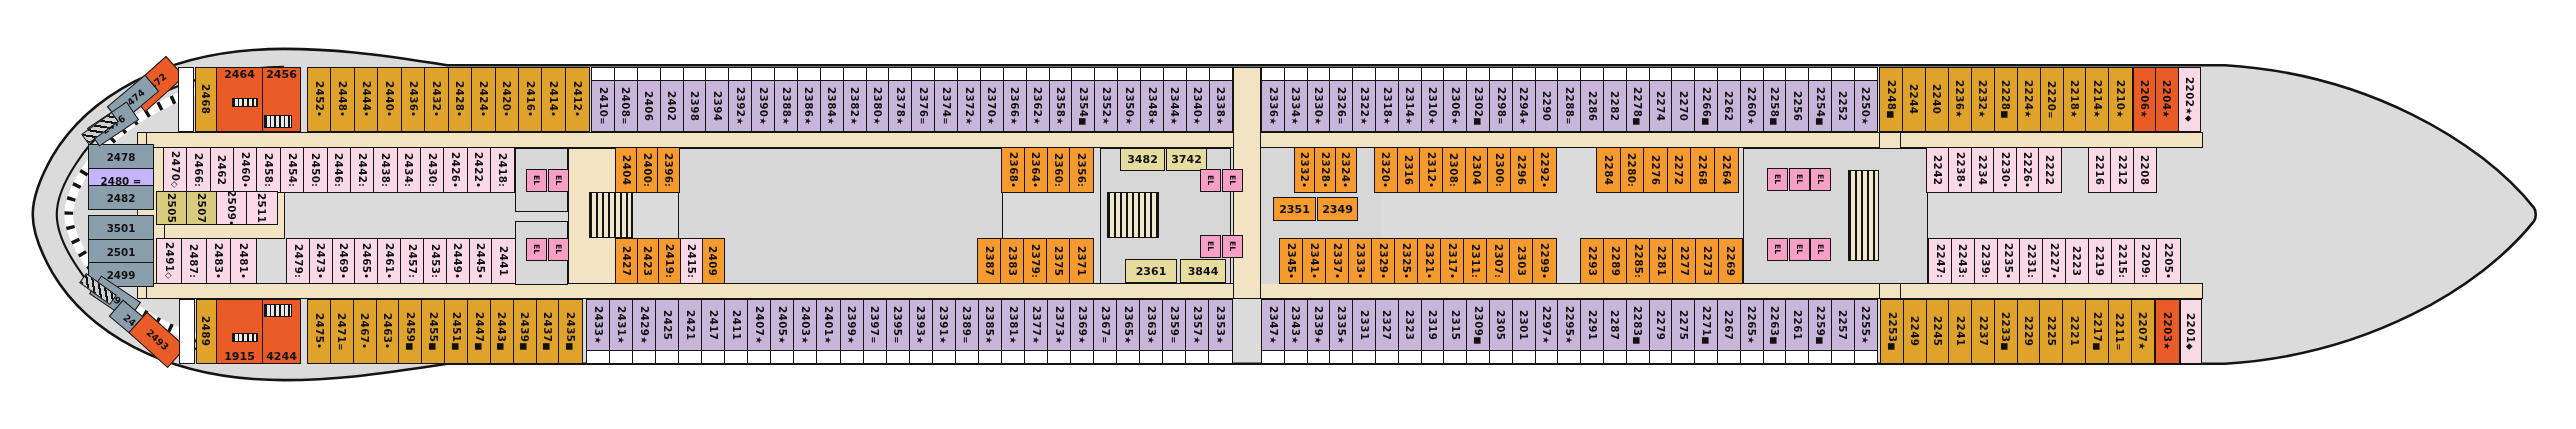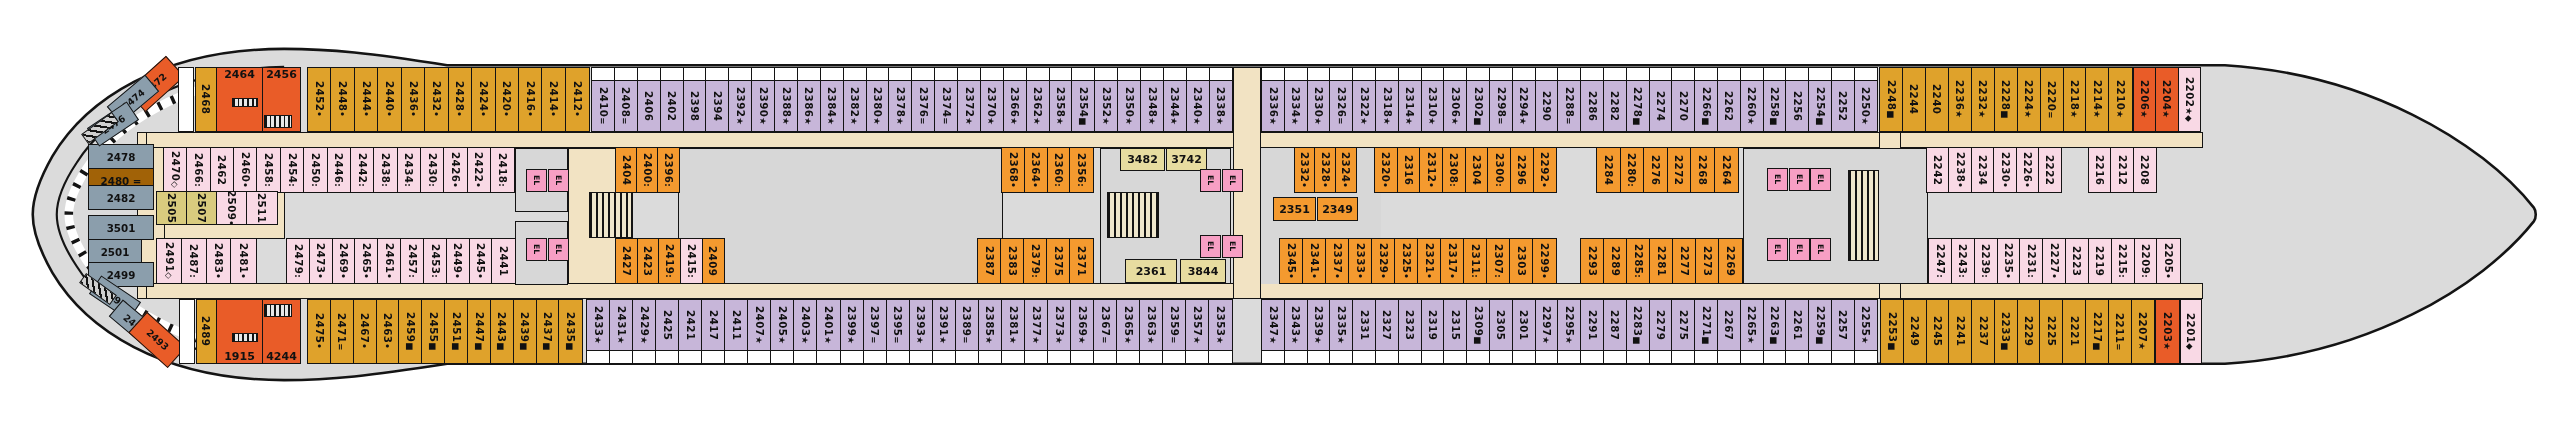--- a/index.html
+++ b/index.html
@@ -1606,30 +1606,30 @@
     </div>
     <div class="hcab" style="left: 1125px; top: 259px; width: 52px; height: 24px; background: rgb(231, 220, 160); align-items: center;">
       <div class="hlabel">2361</div>
     </div>
     <div class="hcab" style="left: 1180px; top: 259px; width: 46px; height: 24px; background: rgb(231, 220, 160); align-items: center;">
       <div class="hlabel">3844</div>
     </div>
     <div class="vstack-cab" style="left: 88px; top: 144px; width: 66px; height: 25px; background: rgb(139, 158, 172);">
       <div class="hlabel">2478</div>
     </div>
-    <div class="vstack-cab" style="left: 88px; top: 168px; width: 66px; height: 25px; background: #a16207;">
+    <div class="vstack-cab" style="left: 88px; top: 168px; width: 66px; height: 25px; background: #c4b5fd;">
       <div class="hlabel">2480 =</div>
     </div>
     <div class="vstack-cab" style="left: 88px; top: 185px; width: 66px; height: 25px; background: rgb(139, 158, 172);">
       <div class="hlabel">2482</div>
     </div>
     <div class="vstack-cab" style="left: 88px; top: 215px; width: 66px; height: 25px; background: rgb(139, 158, 172);">
       <div class="hlabel">3501</div>
     </div>
-    <div class="vstack-cab" style="left: 88px; top: 239px; width: 54px; height: 25px; background: rgb(139, 158, 172);">
+    <div class="vstack-cab" style="left: 88px; top: 239px; width: 66px; height: 25px; background: rgb(139, 158, 172);">
       <div class="hlabel">2501</div>
     </div>
     <div class="vstack-cab" style="left: 88px; top: 262px; width: 66px; height: 25px; background: rgb(139, 158, 172);">
       <div class="hlabel">2499</div>
     </div>
     <div class="diag" style="left: 129px; top: 70px; width: 53px; height: 27.5px; background: rgb(233, 92, 40); transform: rotate(-42deg);">
       <div class="hlabel">2472</div>
     </div>
     <div class="diag" style="left: 108px; top: 88px; width: 50px; height: 22px; background: rgb(139, 158, 172); transform: rotate(-40deg);">
       <div class="hlabel">2474</div>

